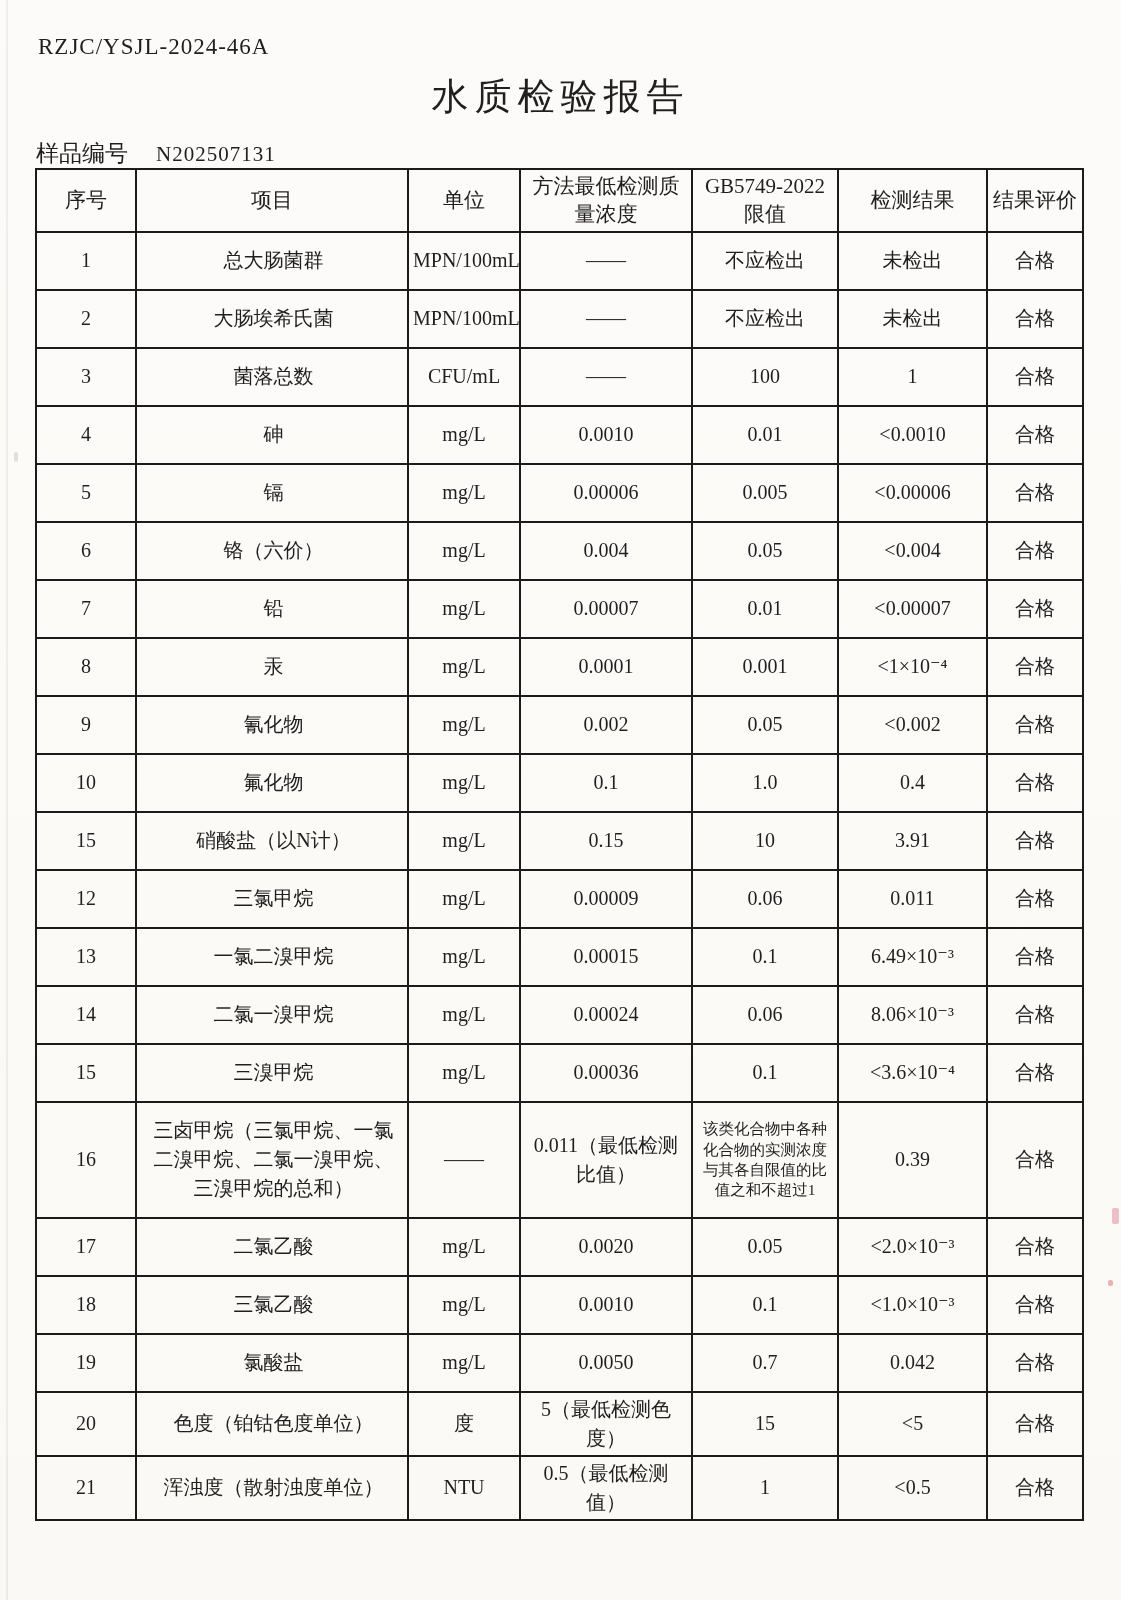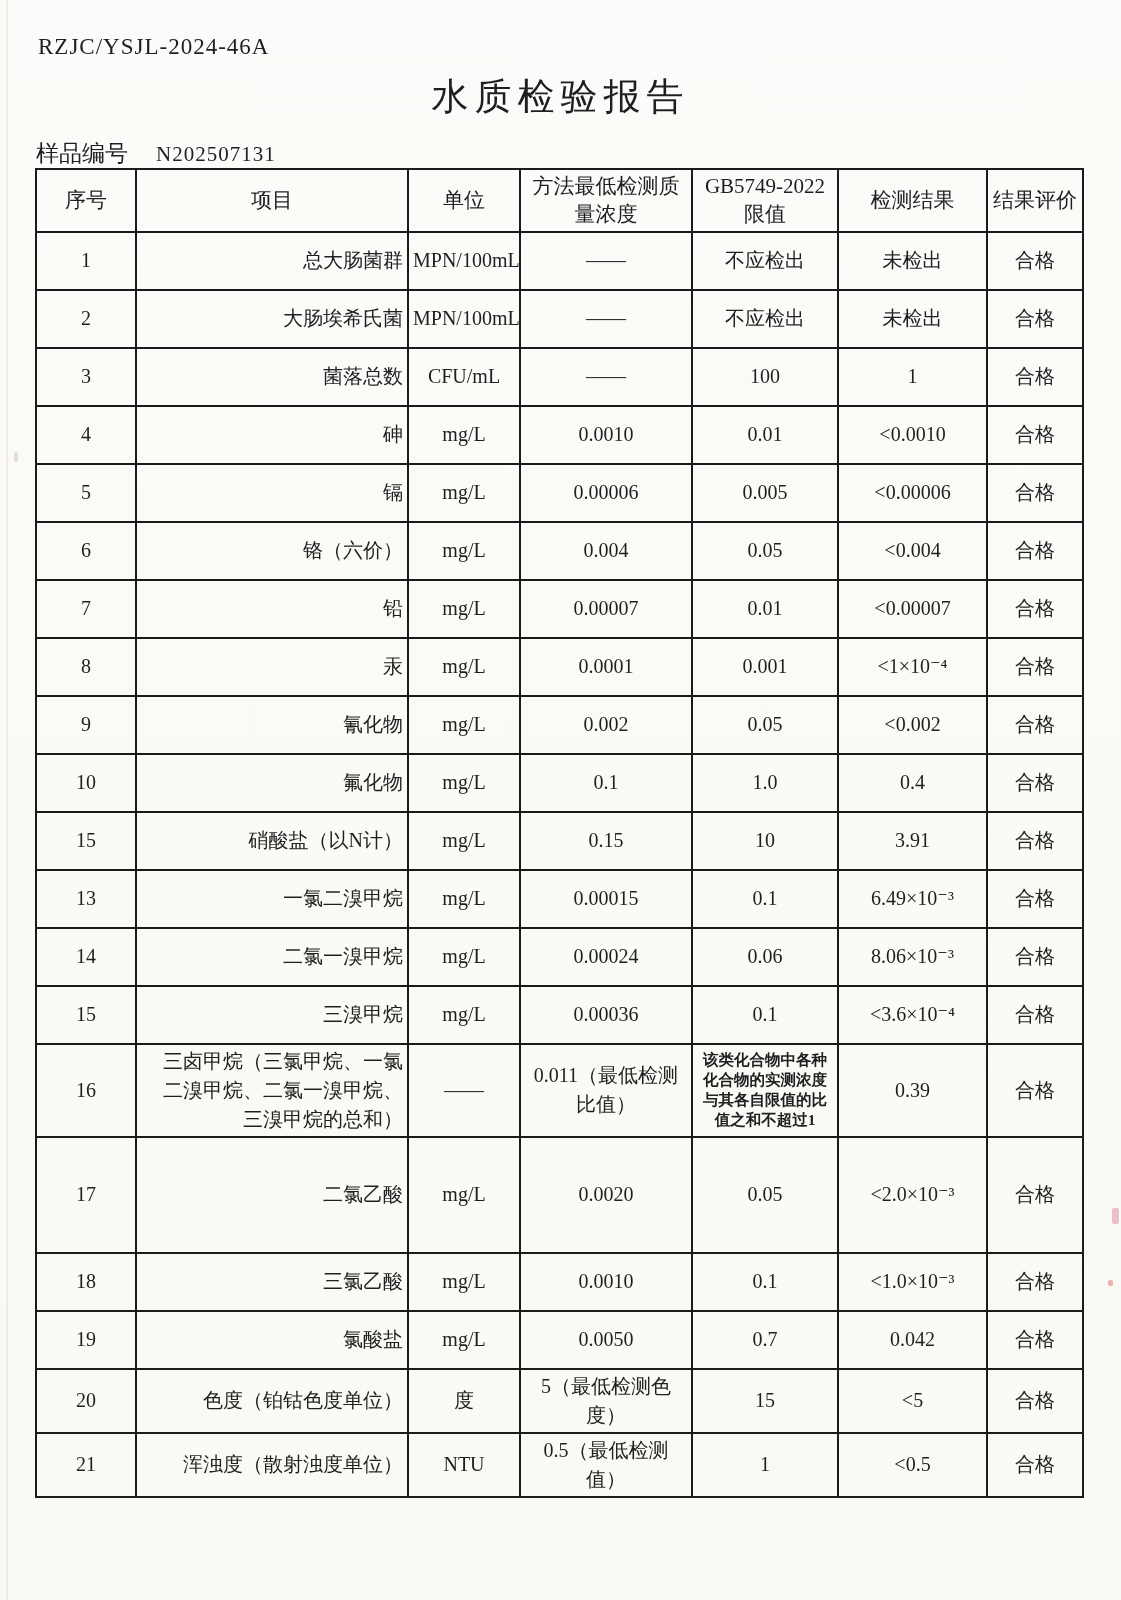--- a/index.html
+++ b/index.html
@@ -53,22 +53,22 @@
     overflow: hidden;
   }
   .report thead th {
     font-size: 21px; font-weight: normal;
     white-space: pre-line; line-height: 1.35;
     height: 60px;
   }
   .report td { font-size: 20px; line-height: 1.45; }
   .report tbody tr { height: 58px; }
   .report tbody tr:nth-child(16) { height: 116px; }
-  .report td.al { text-align: right; padding-left: 7px; margin-top: 44px; }
-  .report td.small { font-size: 15.5px; line-height: 1.3; padding: 2px 3px; font-weight: bold; }
+  .report td.al { text-align: center; padding-left: 7px; margin-top: 44px; }
+  .report td.small { font-size: 15.5px; line-height: 1.3; padding: 2px 3px; }
 
   .artifact { position: absolute; border-radius: 2px; pointer-events: none; }
   .a1 { right: 2px; top: 1208px; width: 7px; height: 16px; background: #e08ea2; opacity:.55; }
   .a2 { right: 8px; top: 1280px; width: 5px; height: 6px; background: #d96a6a; opacity:.5; }
   .a3 { left: 14px; top: 452px; width: 4px; height: 10px; background: #c9c2ba; opacity:.5; }
 </style>
 </head>
 <body>
 
 <div class="sheet">
@@ -198,20 +198,29 @@
         <tr>
           <td>15</td>
           <td class="al">硝酸盐（以N计）</td>
           <td>mg/L</td>
           <td>0.15</td>
           <td>10</td>
           <td>3.91</td>
           <td>合格</td>
         </tr>
         <tr>
+          <td>12</td>
+          <td class="al">三氯甲烷</td>
+          <td>mg/L</td>
+          <td>0.00009</td>
+          <td>0.06</td>
+          <td>0.011</td>
+          <td>合格</td>
+        </tr>
+        <tr>
           <td>13</td>
           <td class="al">一氯二溴甲烷</td>
           <td>mg/L</td>
           <td>0.00015</td>
           <td>0.1</td>
           <td>6.49×10⁻³</td>
           <td>合格</td>
         </tr>
         <tr>
           <td>14</td>

